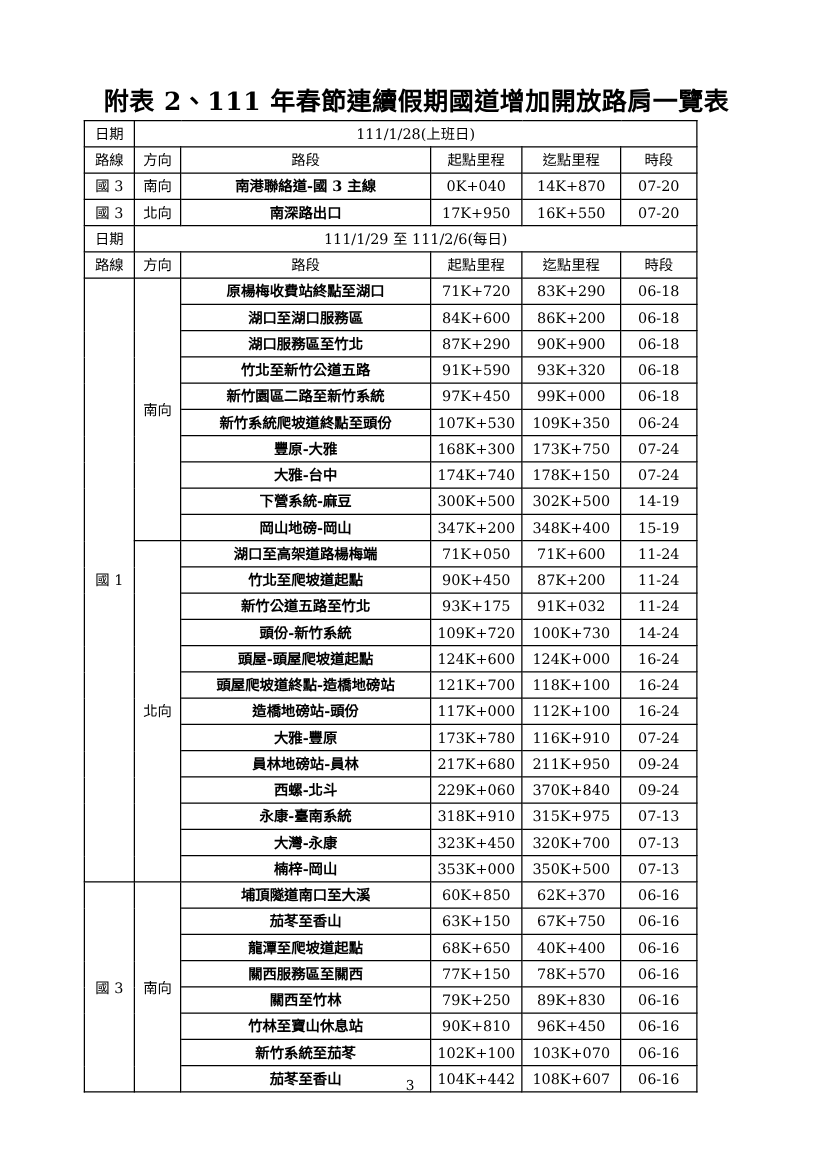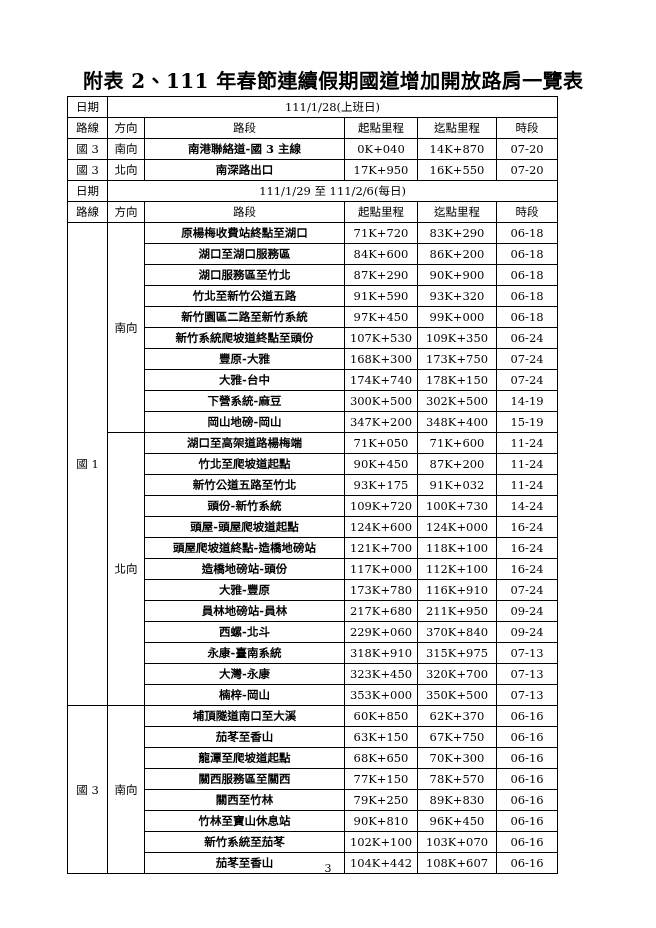--- a/index.html
+++ b/index.html
@@ -287,21 +287,21 @@
         </tr>
         <tr>
           <td class="seg ">茄苳至香山</td>
           <td class="num ">63K+150</td>
           <td class="num ">67K+750</td>
           <td class="num thick-right">06-16</td>
         </tr>
         <tr>
           <td class="seg ">龍潭至爬坡道起點</td>
           <td class="num ">68K+650</td>
-          <td class="num ">70K+300</td>
+          <td class="num ">40K+400</td>
           <td class="num thick-right">06-16</td>
         </tr>
         <tr>
           <td class="seg ">關西服務區至關西</td>
           <td class="num ">77K+150</td>
           <td class="num ">78K+570</td>
           <td class="num thick-right">06-16</td>
         </tr>
         <tr>
           <td class="seg ">關西至竹林</td>

